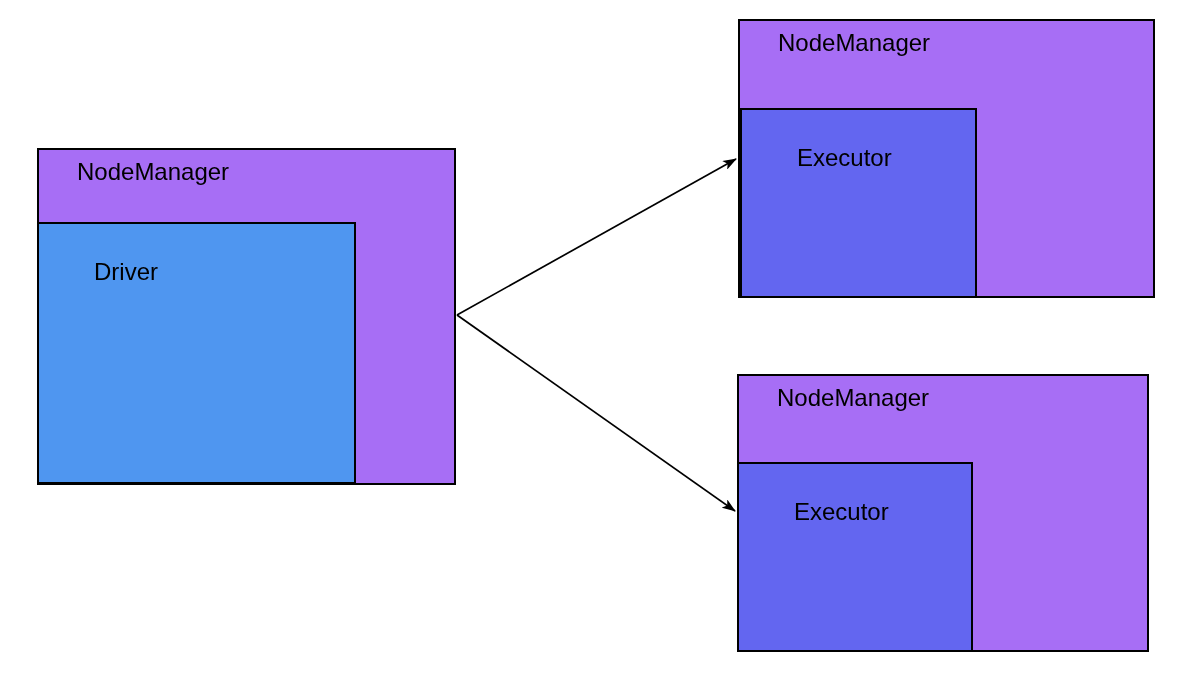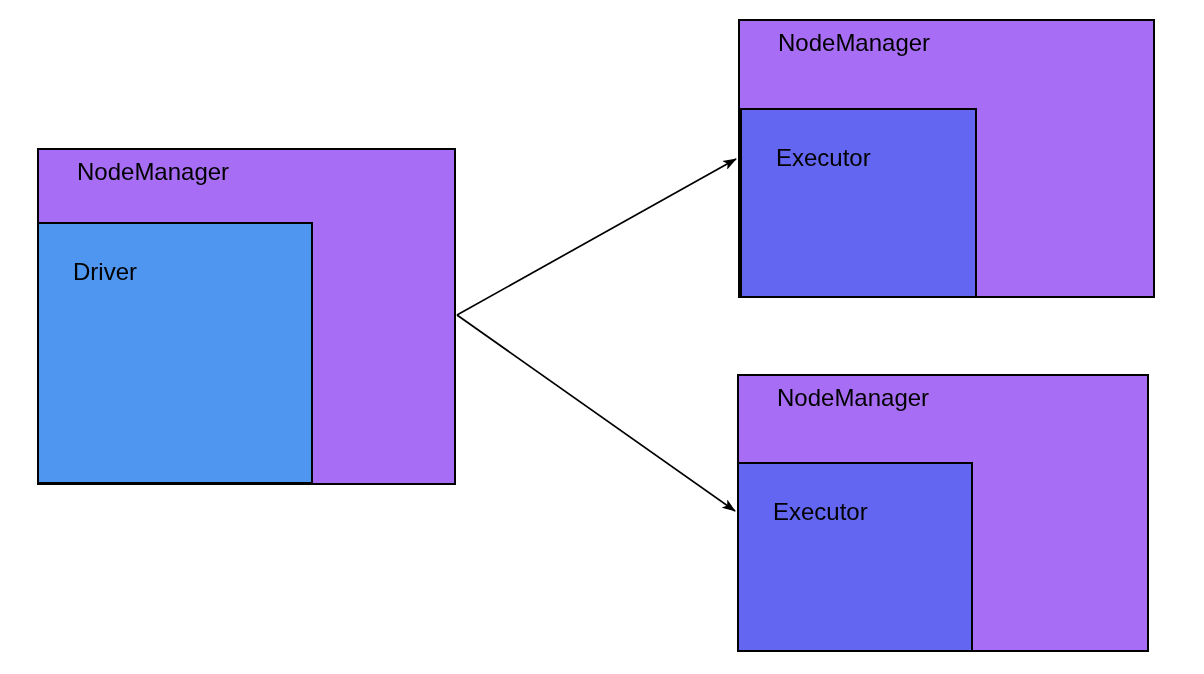--- a/index.html
+++ b/index.html
@@ -25,26 +25,26 @@
     font-size: 24px;
     line-height: 28px;
     color: #000000;
     white-space: nowrap;
   }
   
   #nm-left   { left: 37px;  top: 148px; width: 419px; height: 337px; }
   #nm-top    { left: 738px; top: 19px;  width: 417px; height: 279px; }
   #nm-bottom { left: 737px; top: 374px; width: 412px; height: 278px; }
   
-  #driver      { left: 37px;  top: 222px; width: 276px; height: 262px; }
+  #driver      { left: 37px;  top: 222px; width: 319px; height: 262px; }
   #exec-top    { left: 740px; top: 108px; width: 237px; height: 190px; }
   #exec-bottom { left: 737px; top: 462px; width: 236px; height: 190px; }
 
   .nm-label    { left: 38px; top: 8px; }
-  .inner-label { left: 34px; top: 34px; text-align: center; }
+  .inner-label { left: 55px; top: 34px; text-align: center; }
 
   svg.arrows {
     position: absolute;
     left: 0; top: 0;
     width: 1204px;
     height: 674px;
     pointer-events: none;
   }
   svg.arrows line {
     stroke-width: 1.7;

